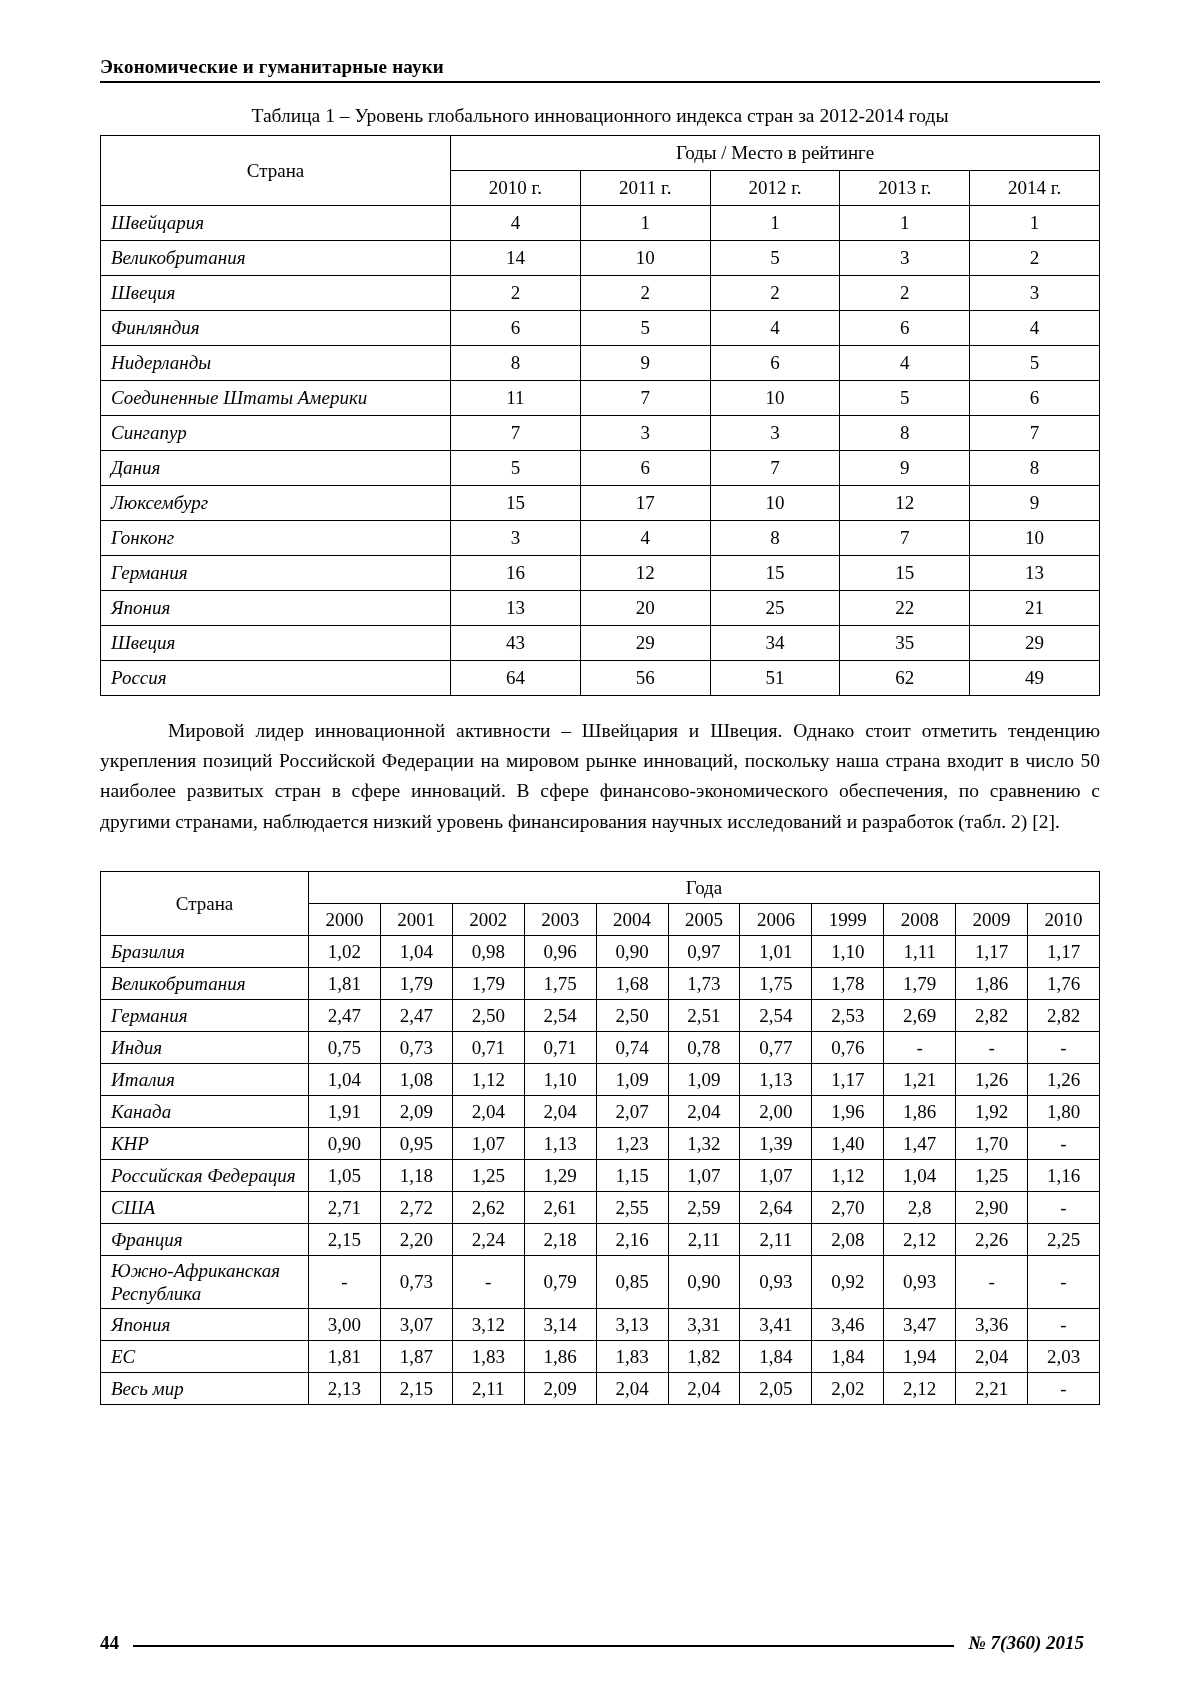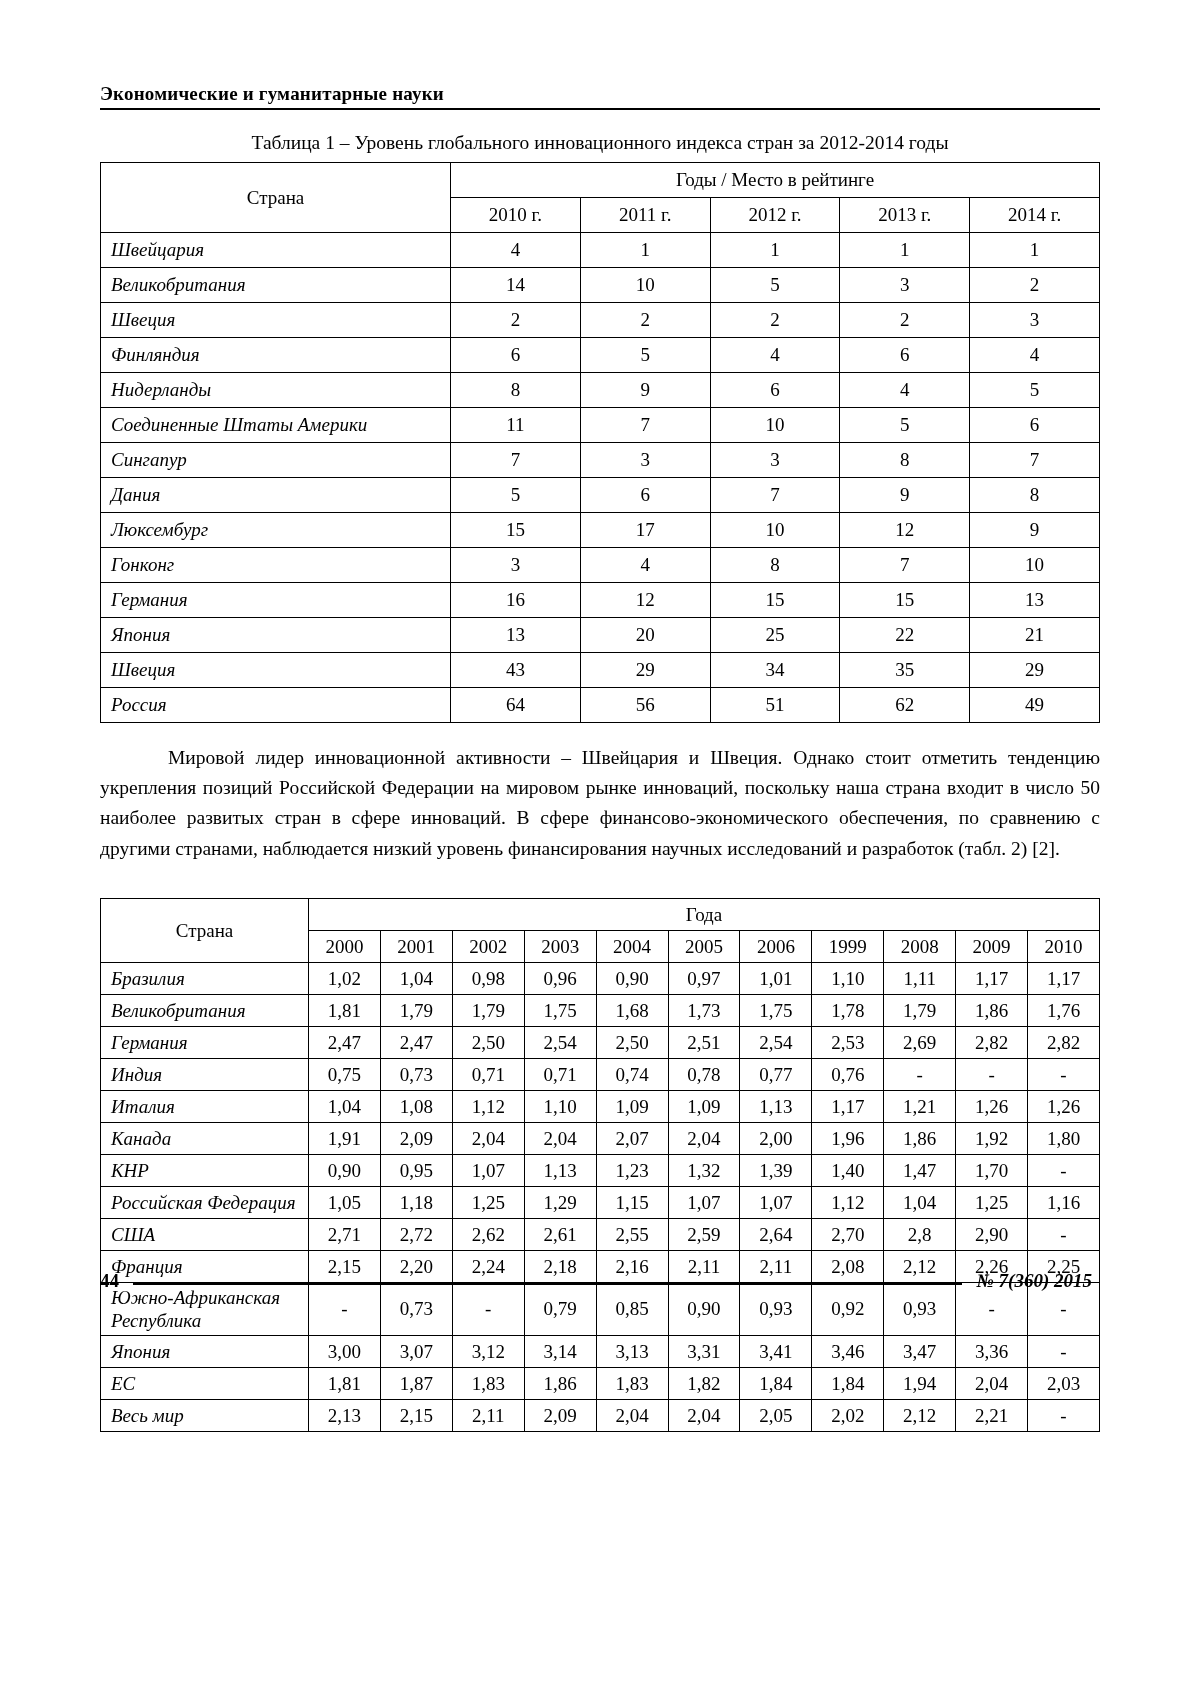--- a/index.html
+++ b/index.html
@@ -10,23 +10,23 @@
   body {
     width: 1200px;
     height: 1698px;
     font-family: "Liberation Serif", serif;
     color: #000000;
     position: relative;
   }
   .page {
     position: relative;
     width: 1200px;
-    height: 1336px;
+    height: 1698px;
     box-sizing: border-box;
-    padding: 83px 100px 40px 100px;
+    padding: 56px 100px 40px 100px;
   }
   .running-head {
     font-family: "Liberation Serif", serif;
     font-weight: bold;
     font-size: 19px;
     letter-spacing: 0.2px;
     padding-bottom: 3px;
     border-bottom: 2px solid #000;
     margin-bottom: 22px;
   }
@@ -70,21 +70,21 @@
     font-size: 19.5px;
     line-height: 1.55;
     text-align: justify;
     text-indent: 68px;
     hyphens: none;
   }
   .spacer-2 { height: 34px; }
   .footer {
     position: absolute;
     left: 100px;
-    right: 108px;
+    right: 116px;
     bottom: 44px;
     display: flex;
     align-items: center;
     justify-content: center;
     font-family: "Liberation Serif", serif;
     font-weight: bold;
     font-style: italic;
     font-size: 19px;
   }
   .footer .pageno {

